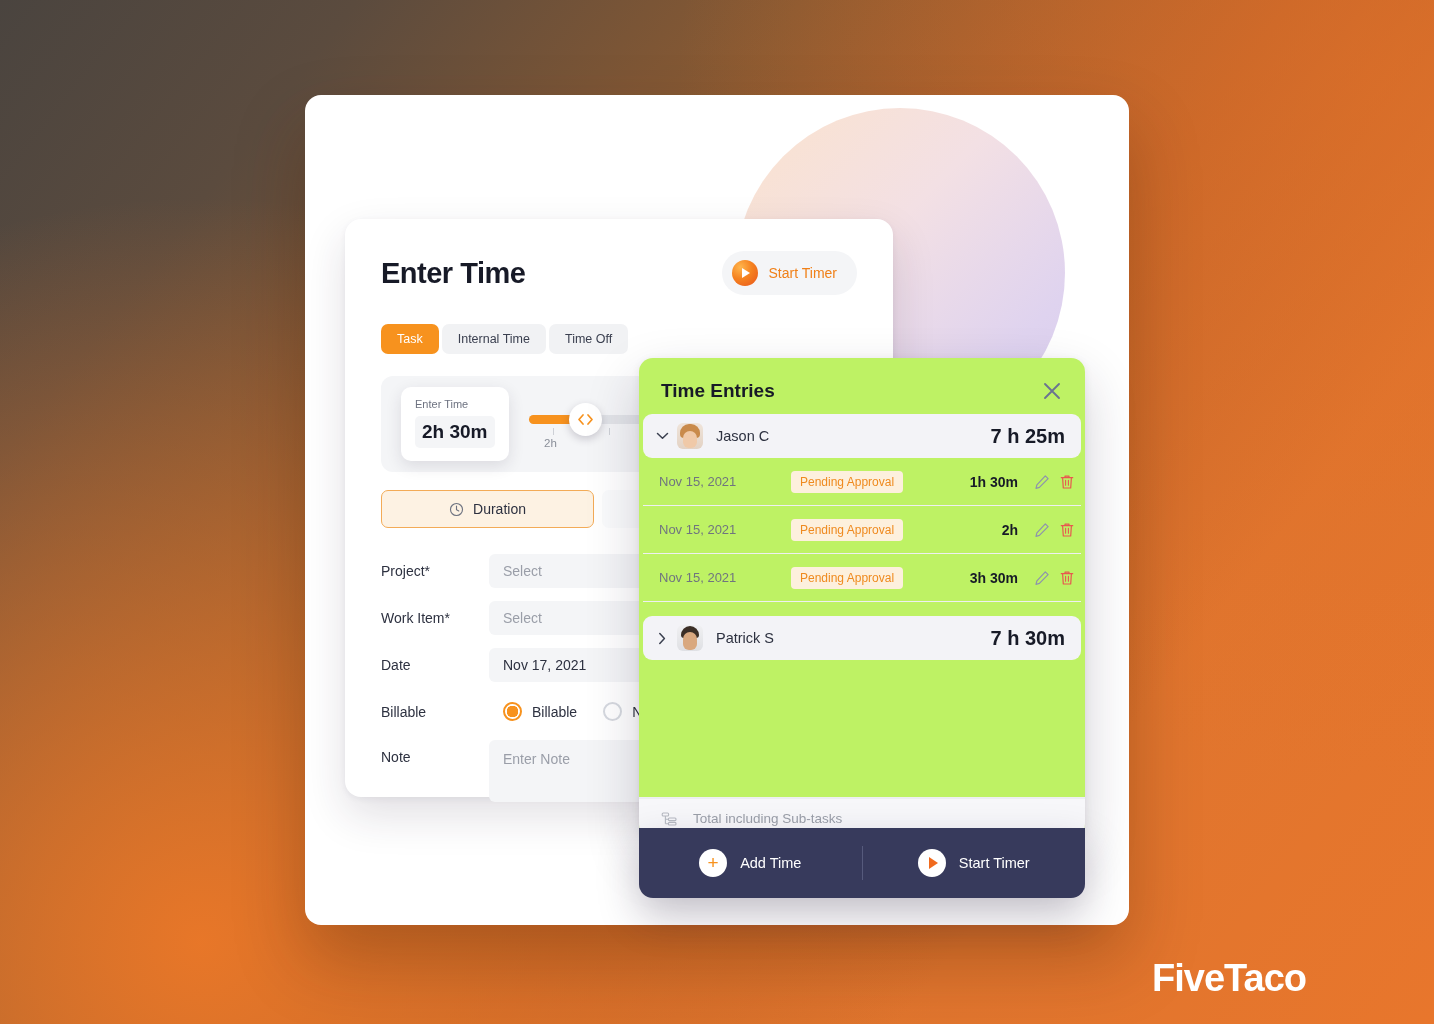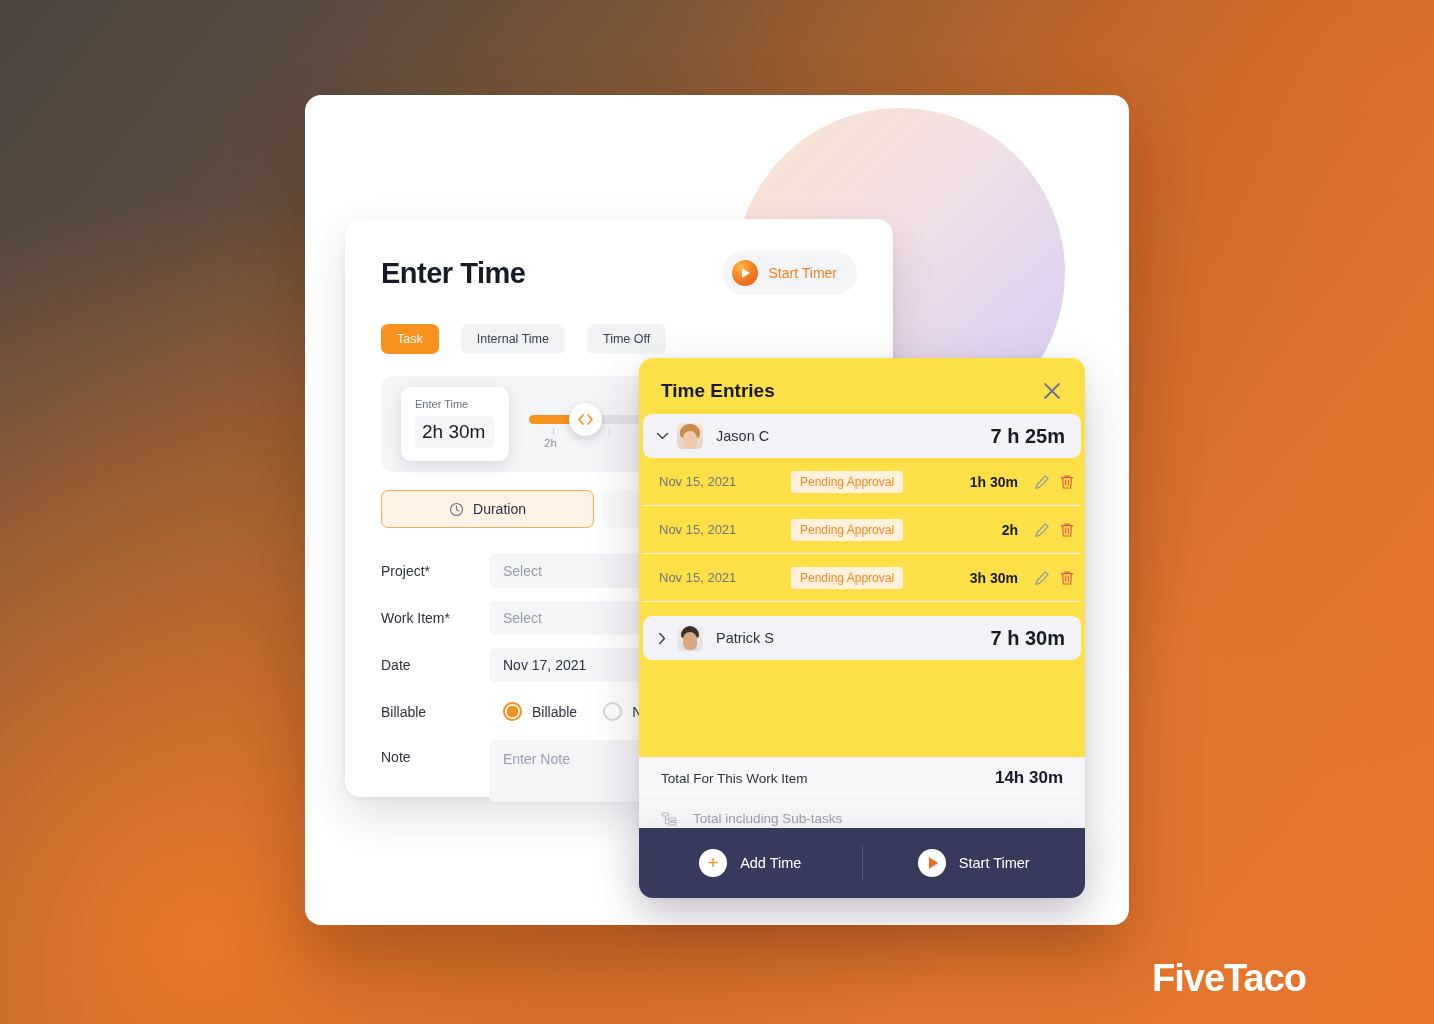--- a/index.html
+++ b/index.html
@@ -76,21 +76,21 @@
   }
   .play-circle::after {
     content: ""; width: 0; height: 0;
     border-left: 8px solid #fff;
     border-top: 5px solid transparent;
     border-bottom: 5px solid transparent;
     margin-left: 3px;
   }
   .start-timer-label { font-size: 14px; color: #f08018; font-weight: 400; }
 
-  .tabs { display: flex; gap: 22px; margin-top: 29px; }
+  .tabs { display: flex; gap: 3px; margin-top: 29px; }
   .tab {
     font-size: 12.5px; padding: 8px 16px; border-radius: 7px;
     background: #f1f2f4; color: #3b4050; cursor: pointer;
   }
   .tab.active { background: #f7921e; color: #ffffff; }
 
   .slider-box {
     margin-top: 22px;
     background: #f4f5f7;
     border-radius: 12px;
@@ -103,21 +103,21 @@
     background: #fff;
     border-radius: 10px;
     box-shadow: 0 5px 16px rgba(40,30,60,.12);
     padding: 11px 14px 13px;
     width: 108px;
     flex: 0 0 auto;
   }
   .time-input-label { font-size: 11px; color: #6d7280; margin-bottom: 6px; }
   .time-input-value {
     background: #f4f5f7; border-radius: 5px;
-    font-size: 19px; font-weight: 400; color: #171a27;
+    font-size: 19px; font-weight: 700; color: #171a27;
     padding: 5px 7px;
   }
   .slider-area {
     flex: 1 1 auto; margin-left: 20px; position: relative; height: 62px;
   }
   .slider-track {
     position: absolute; left: 0; right: 0; top: 22px; height: 9px;
     background: #e2e4e8; border-radius: 5px;
   }
   .slider-fill {
@@ -189,21 +189,21 @@
     flex: 1 1 auto; height: 62px;
     background: #f4f5f7; border-radius: 6px;
     padding: 11px 14px; font-size: 14px; color: #9a9ea8;
   }
 
   
   .entries-card {
     position: absolute;
     left: 639px; top: 358px;
     width: 446px; height: 480px;
-    background: #fde047;
+    background: #bef264;
     border-radius: 14px;
     box-shadow: 0 22px 54px rgba(35,25,55,.20), 0 2px 8px rgba(35,25,55,.08);
     display: flex; flex-direction: column;
     overflow: hidden;
   }
   .te-head {
     display: flex; align-items: center; justify-content: space-between;
     padding: 22px 22px 12px 22px;
   }
   .te-title { font-size: 19px; font-weight: 700; color: #171a27; }
@@ -520,24 +520,20 @@
             <path d="M1.8 1.5 L6.4 6.5 L1.8 11.5" stroke="#3b4050" stroke-width="1.5" stroke-linecap="round" stroke-linejoin="round"></path>
           </svg>
       </span>
       <span class="avatar patrick"></span>
       <span class="person-name">Patrick S</span>
       <span class="person-total">7 h 30m</span>
     </div>
   </div>
 
   <div class="te-totals">
-    <div class="total-row">
-      <span class="total-label">Total For This Work Item</span>
-      <span class="total-val">14h 30m</span>
-    </div>
     <div class="subtask-row">
       <span class="subtask-ico">
         <svg width="18" height="16" viewBox="0 0 18 16" fill="none">
           <rect x="1.2" y="2" width="6.4" height="3" rx="1" stroke="#b7bac2" stroke-width="1.1"></rect>
           <rect x="7.4" y="7" width="7.6" height="2.6" rx="1" stroke="#b7bac2" stroke-width="1.1"></rect>
           <rect x="7.4" y="11.4" width="7.6" height="2.6" rx="1" stroke="#b7bac2" stroke-width="1.1"></rect>
           <path d="M4.4 5 V12.7" stroke="#b7bac2" stroke-width="1.1"></path>
           <path d="M4.4 8.3 H7.4 M4.4 12.7 H7.4" stroke="#b7bac2" stroke-width="1.1"></path>
         </svg>
       </span>

